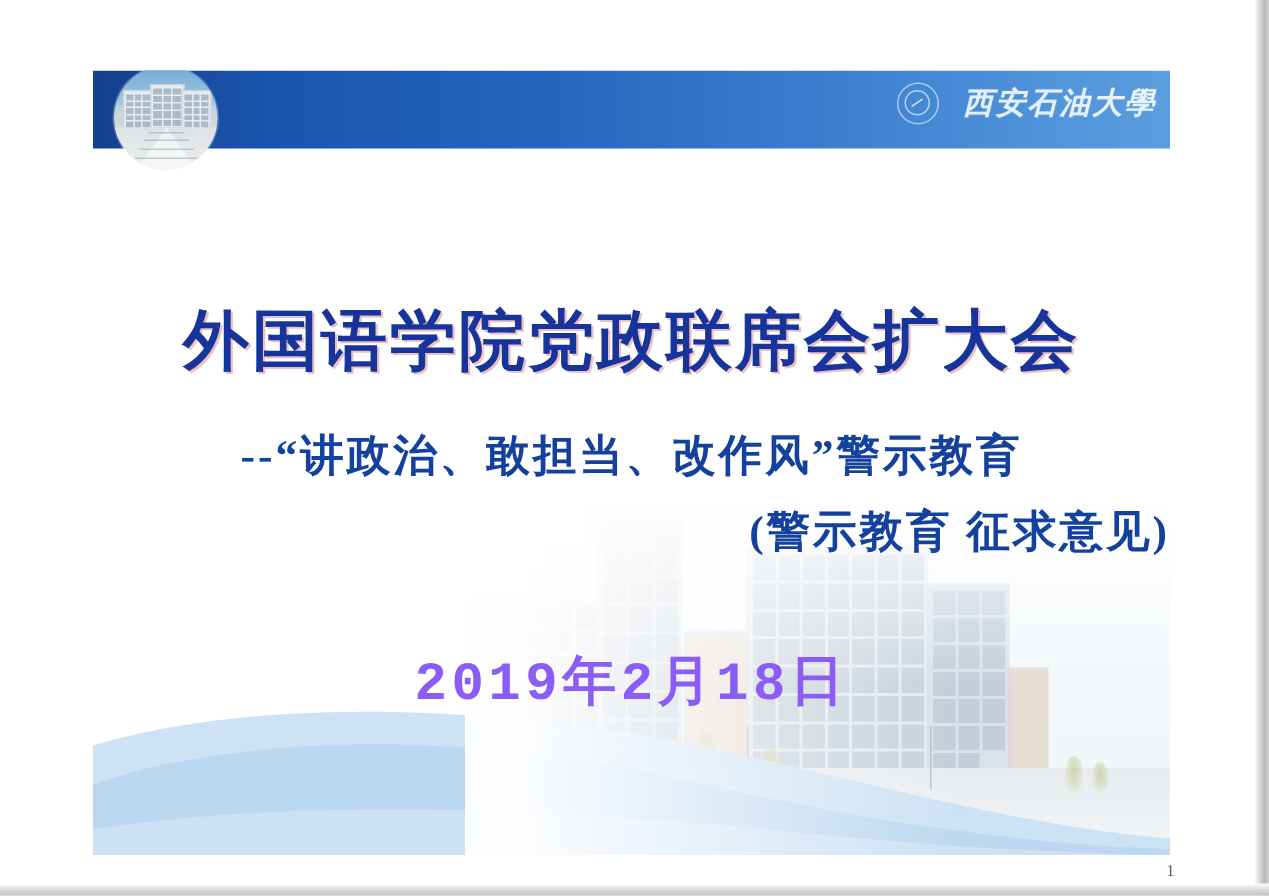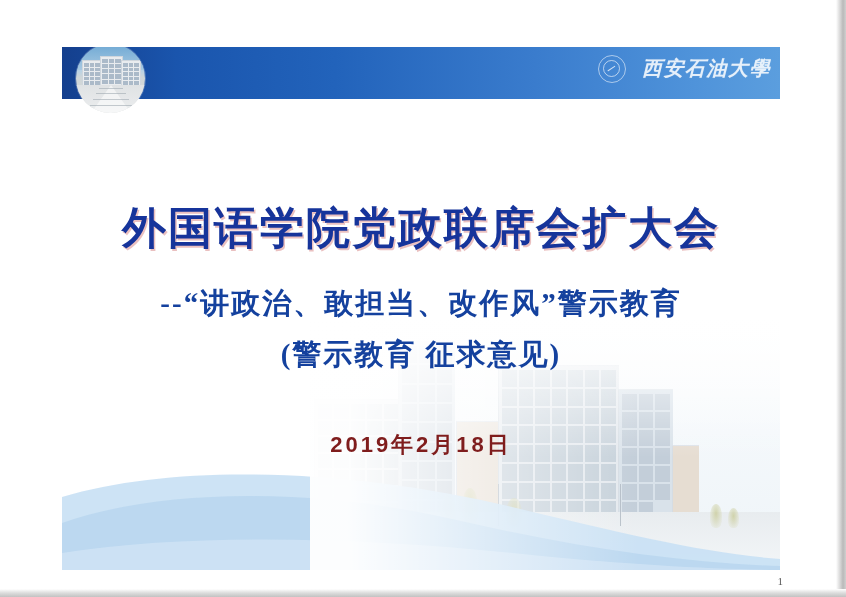--- a/index.html
+++ b/index.html
@@ -232,30 +232,31 @@
   #slide-subtitle2 {
     position: absolute;
     left: 0; top: 288px;
     width: 718px;
     font-family: "Liberation Serif", serif;
     font-weight: 700;
     font-size: 29px;
     letter-spacing: 2px;
     color: #14419E;
     white-space: nowrap;
+    text-align: right;
   }
   #slide-date {
     position: absolute;
     left: 0; top: 383px;
     width: 718px;
-    font-family: Liberation Sans, sans-serif;
+    font-family: Liberation Mono, monospace;
     font-weight: 700;
-    font-size: 22px;
+    font-size: 36px;
     letter-spacing: 3px;
-    color: #7f1d1d;
+    color: #8b5cf6;
     white-space: nowrap;
   }
   #slide-number {
     position: absolute;
     right: 63px;
     bottom: 10px;
     font-family: "Liberation Serif", serif;
     font-size: 11px;
     color: #5a5a5a;
     z-index: 30;

